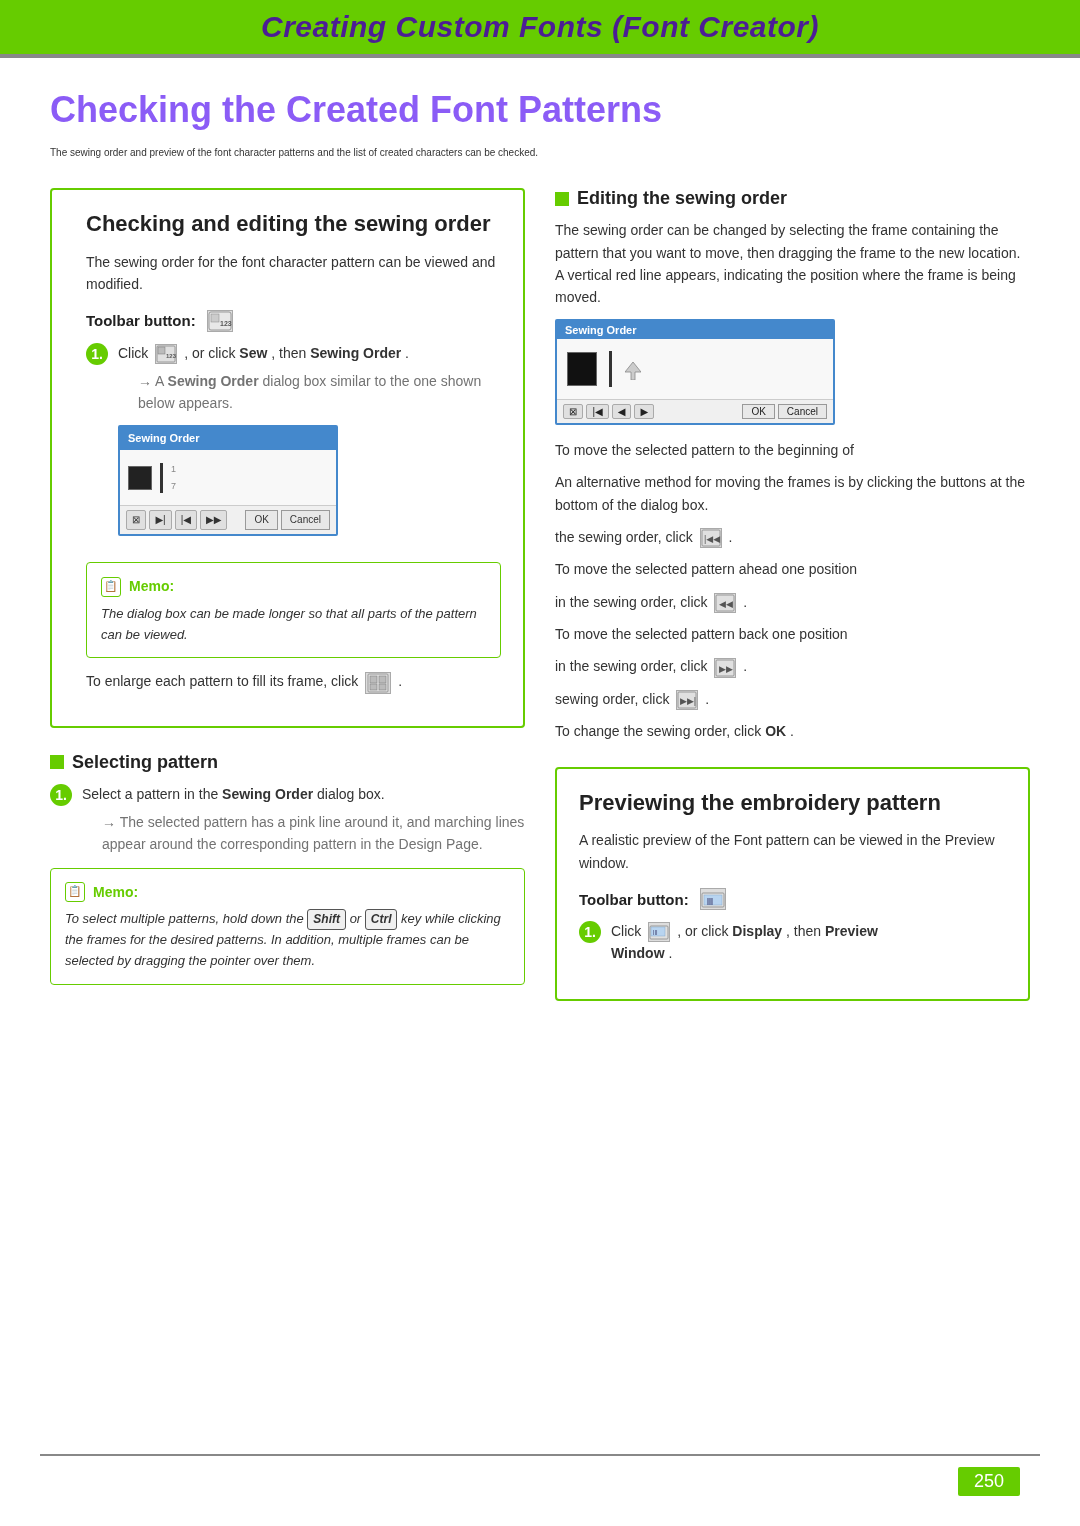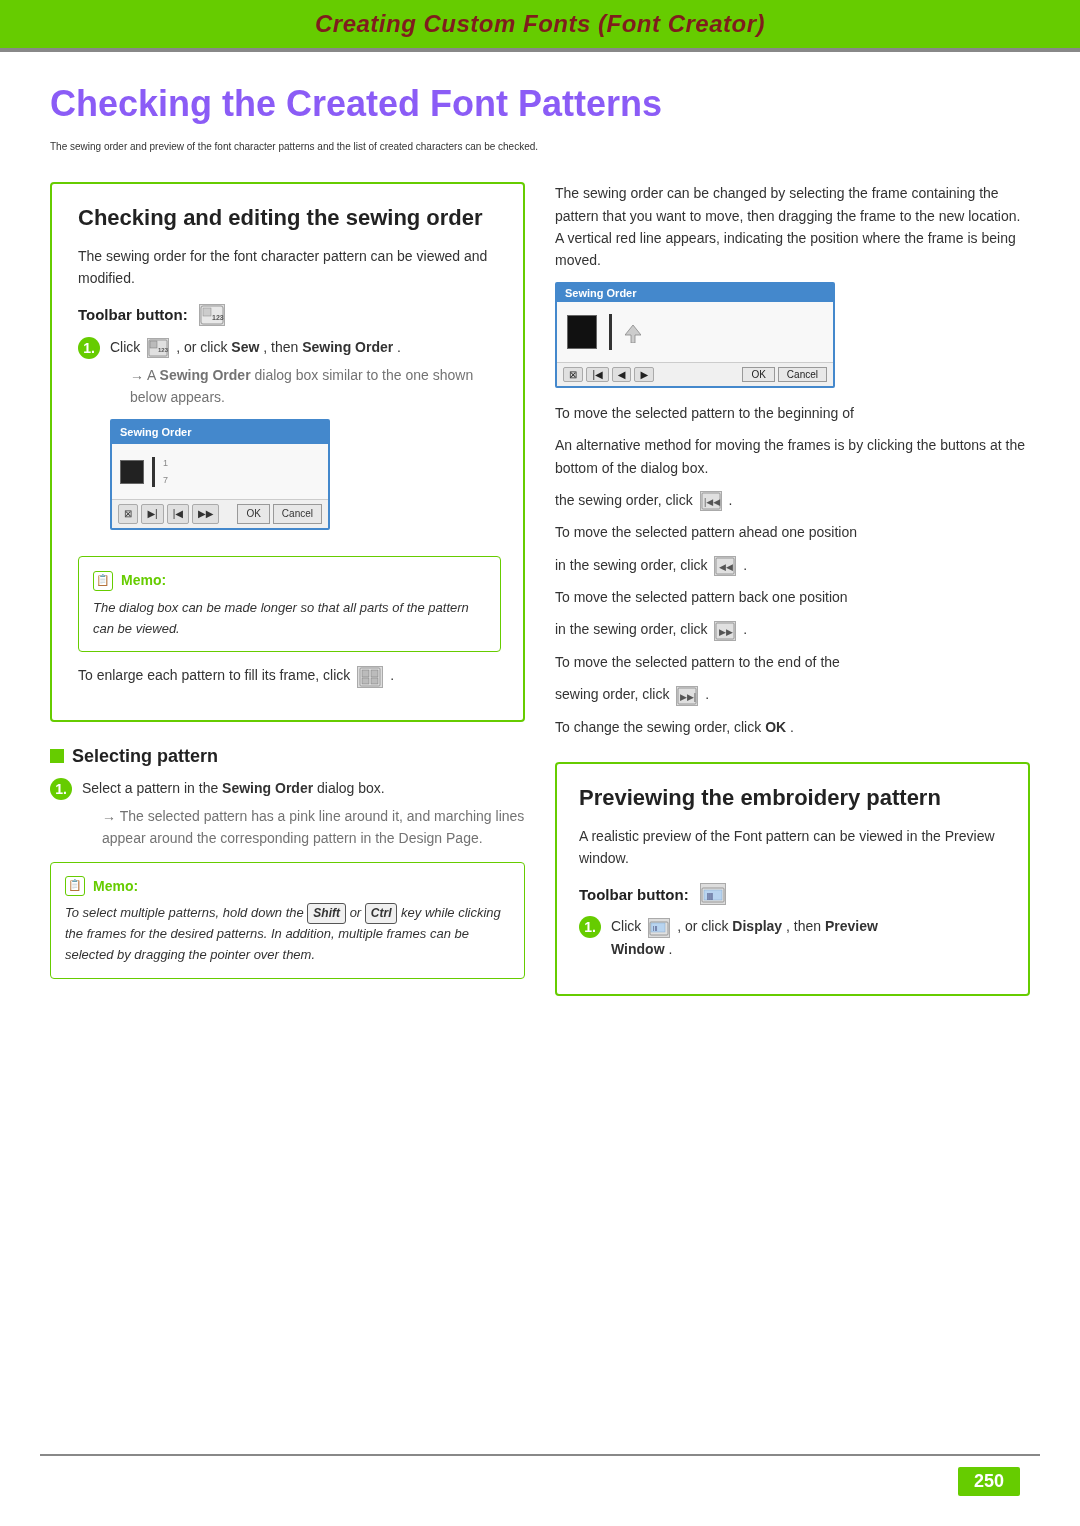--- a/index.html
+++ b/index.html
@@ -10,22 +10,22 @@
       width: 1080px;
       min-height: 1526px;
       position: relative;
     }
 
     
     .header-bar {
       background: #66cc00;
       text-align: center;
       padding: 10px 0;
-      font-size: 24px;
-      color: #7f1d1d;
+      font-size: 30px;
+      color: #4c1d95;
       font-style: italic;
       font-weight: bold;
       letter-spacing: 0.5px;
     }
 
     
     .top-border {
       height: 4px;
       background: #888;
       margin-bottom: 0;
@@ -67,21 +67,21 @@
     .right-col {
       flex: 1;
       min-width: 0;
     }
 
     
     .section-box {
       background: #fff;
       border: 2px solid #66cc00;
       border-radius: 4px;
-      padding: 20px 22px 22px 26px;
+      padding: 20px 22px 22px 34px;
       margin-bottom: 24px;
     }
 
     .section-box-title {
       font-size: 22px;
       font-weight: bold;
       color: #222;
       line-height: 1.3;
       margin-bottom: 12px;
     }
@@ -348,21 +348,21 @@
       color: #222;
       display: flex;
       align-items: center;
       gap: 0;
     }
 
     .page-num-box {
       background: #66cc00;
       color: #fff;
       font-size: 18px;
-      font-weight: bold;
+      font-weight: normal;
       padding: 4px 16px;
       border-radius: 2px;
     }
 
     
     .bottom-border {
       position: absolute;
       bottom: 70px;
       left: 40px;
       right: 40px;
@@ -557,20 +557,24 @@
             <span> key while clicking the frames for the desired patterns. In addition, multiple frames can be selected by dragging the pointer over them.</span>
           </div>
         </div>
 
       </div>
 
     </div>
 
     <div class="right-col">
 
+      <div class="section-heading" style="margin-bottom:10px;">
+        <span class="green-square"></span>
+        <span class="section-heading-text">Editing the sewing order</span>
+      </div>
 
       <div class="para">The sewing order can be changed by selecting the frame containing the pattern that you want to move, then dragging the frame to the new location. A vertical red line appears, indicating the position where the frame is being moved.</div>
 
       <div class="dialog-mockup-right">
         <div class="dialog-title-bar">
           <span>Sewing Order</span>
         </div>
         <div class="dialog-body-right">
           <div class="dialog-swatch-filled"></div>
           <div class="dialog-line-vert"></div>
@@ -631,23 +635,20 @@
         <span>in the sewing order, click</span>
         <span class="icon-inline-small">
           <svg width="20" height="18" viewBox="0 0 20 18">
               <rect x="1" y="1" width="18" height="16" rx="1" fill="#e0e0e0" stroke="#888" stroke-width="0.8"></rect>
               <text x="4" y="13" font-size="9" fill="#555">▶▶</text>
             </svg>
         </span>
         <span> .</span>
       </div>
 
-      <div class="para">
-        <span>To move the selected pattern to the end of the</span>
-      </div>
       <div class="para">
         <span>sewing order, click</span>
         <span class="icon-inline-small">
           <svg width="20" height="18" viewBox="0 0 20 18">
               <rect x="1" y="1" width="18" height="16" rx="1" fill="#e0e0e0" stroke="#888" stroke-width="0.8"></rect>
               <text x="3" y="13" font-size="9" fill="#555">▶▶|</text>
             </svg>
         </span>
         <span> .</span>
       </div>

